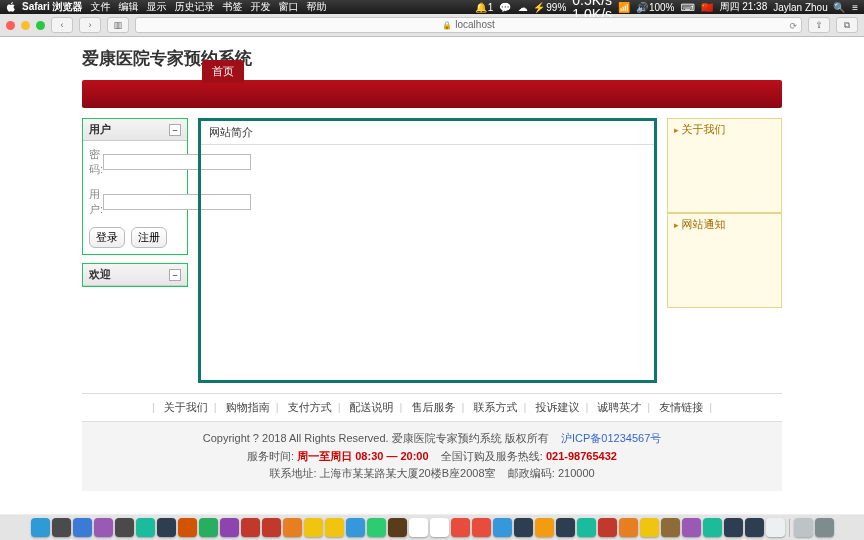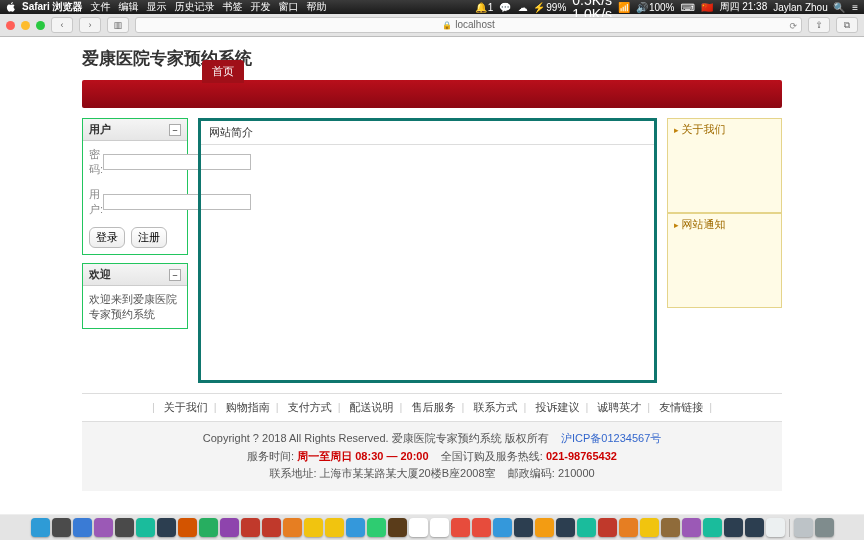--- a/index.html
+++ b/index.html
@@ -325,21 +325,20 @@
               <button class="btn-sm">注册</button>
             </div>
           </div>
         </div>
 
         <div class="panel">
           <div class="panel-header">
             <span>欢迎</span>
             <span class="collapse">–</span>
           </div>
-          <div class="panel-body">欢迎来到爱康医院专家预约系统</div>
         </div>
       </div>
 
       <div class="mid-col">
         <div class="mid-panel">
           <div class="mid-panel-header">网站简介</div>
         </div>
       </div>
 
       <div class="right-col">

